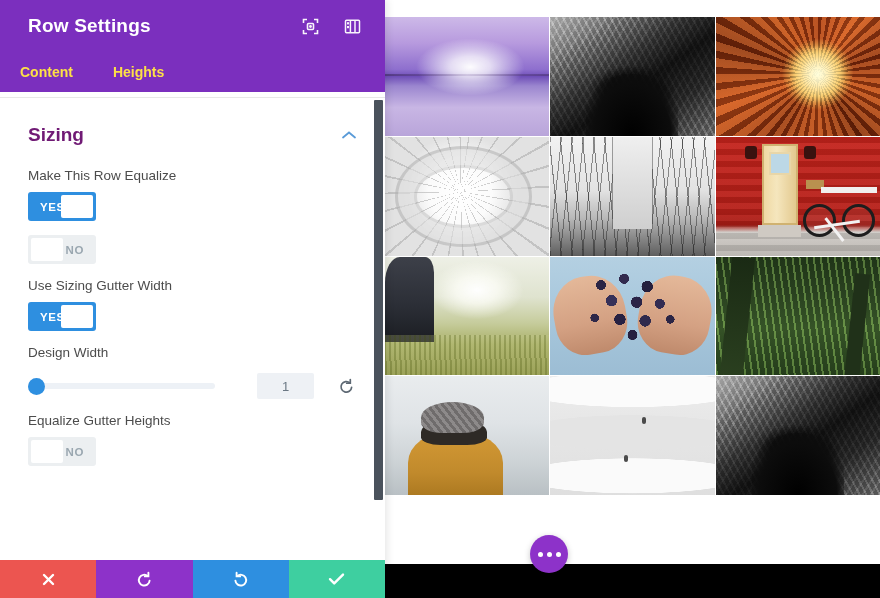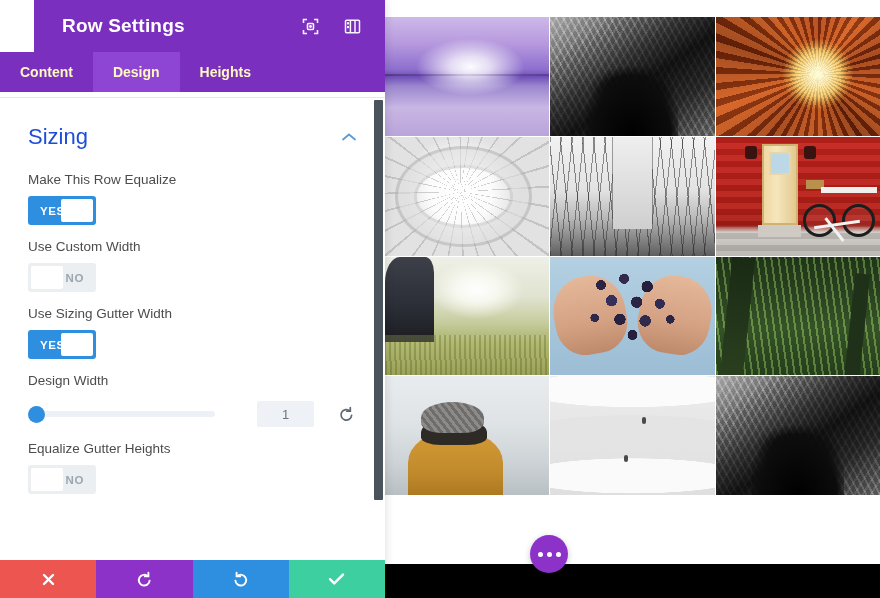--- a/index.html
+++ b/index.html
@@ -352,21 +352,20 @@
   }
 
   
   .panel-header {
     height: 52px;
     background: #7b2fbe;
     display: flex;
     align-items: center;
     padding: 0 22px 0 28px;
     flex: 0 0 auto;
-    margin-left: 34px;
   }
   .panel-title {
     color: #ffffff;
     font-size: 19px;
     font-weight: bold;
     letter-spacing: .2px;
     flex: 1 1 auto;
   }
   .header-actions { display: flex; align-items: center; gap: 20px; }
   .hdr-icon {
@@ -381,21 +380,21 @@
   .tabs {
     height: 40px;
     background: #7b2fbe;
     display: flex;
     align-items: stretch;
     flex: 0 0 auto;
   }
   .tab {
     padding: 0 20px;
     display: flex; align-items: center;
-    color: #fef9c3;
+    color: #fde047;
     font-size: 14px;
     font-weight: bold;
     cursor: pointer;
     background: transparent;
     border: none;
     font-family: inherit;
     white-space: nowrap;
   }
   .tab.active { background: #8f45d4; }
 
@@ -419,23 +418,23 @@
   }
 
   .section-head {
     display: flex;
     align-items: center;
     justify-content: space-between;
     padding: 26px 0 8px;
     cursor: pointer;
   }
   .section-title {
-    color: #1d4ed8;
-    font-size: 22px;
-    font-weight: normal;
+    color: #701a75;
+    font-size: 19px;
+    font-weight: bold;
   }
   .chev { color: #5a9bd8; display: flex; }
 
   .field { padding: 14px 0 0; }
   .field-label {
     font-size: 13.5px;
     color: #4c4c4c;
     margin-bottom: 9px;
   }
 
@@ -676,21 +675,20 @@
             <rect x="3.0" y="4.2" width="2" height="2.2" fill="#ffffff" stroke="none"></rect>
             <rect x="3.0" y="8.0" width="2" height="2.2" fill="#ffffff" stroke="none"></rect>
           </svg>
         </div>
 
       </div>
     </div>
 
     <div class="tabs">
       <button class="tab">Content</button>
-      <button class="tab active">Design</button>
       <button class="tab">Heights</button>
     </div>
 
     <div class="panel-body">
       <div class="scroll-area">
 
         <div class="partial-row"></div>
 
         <div class="section-head">
           <div class="section-title">Sizing</div>
@@ -703,21 +701,20 @@
 
         <div class="field">
           <div class="field-label">Make This Row Equalize</div>
           <button class="toggle on">
             <span class="tgl-text">YES</span>
             <span class="knob"></span>
           </button>
         </div>
 
         <div class="field">
-          <div class="field-label">Use Custom Width</div>
           <button class="toggle off">
             <span class="tgl-text">NO</span>
             <span class="knob"></span>
           </button>
         </div>
 
         <div class="field">
           <div class="field-label">Use Sizing Gutter Width</div>
           <button class="toggle on">
             <span class="tgl-text">YES</span>

